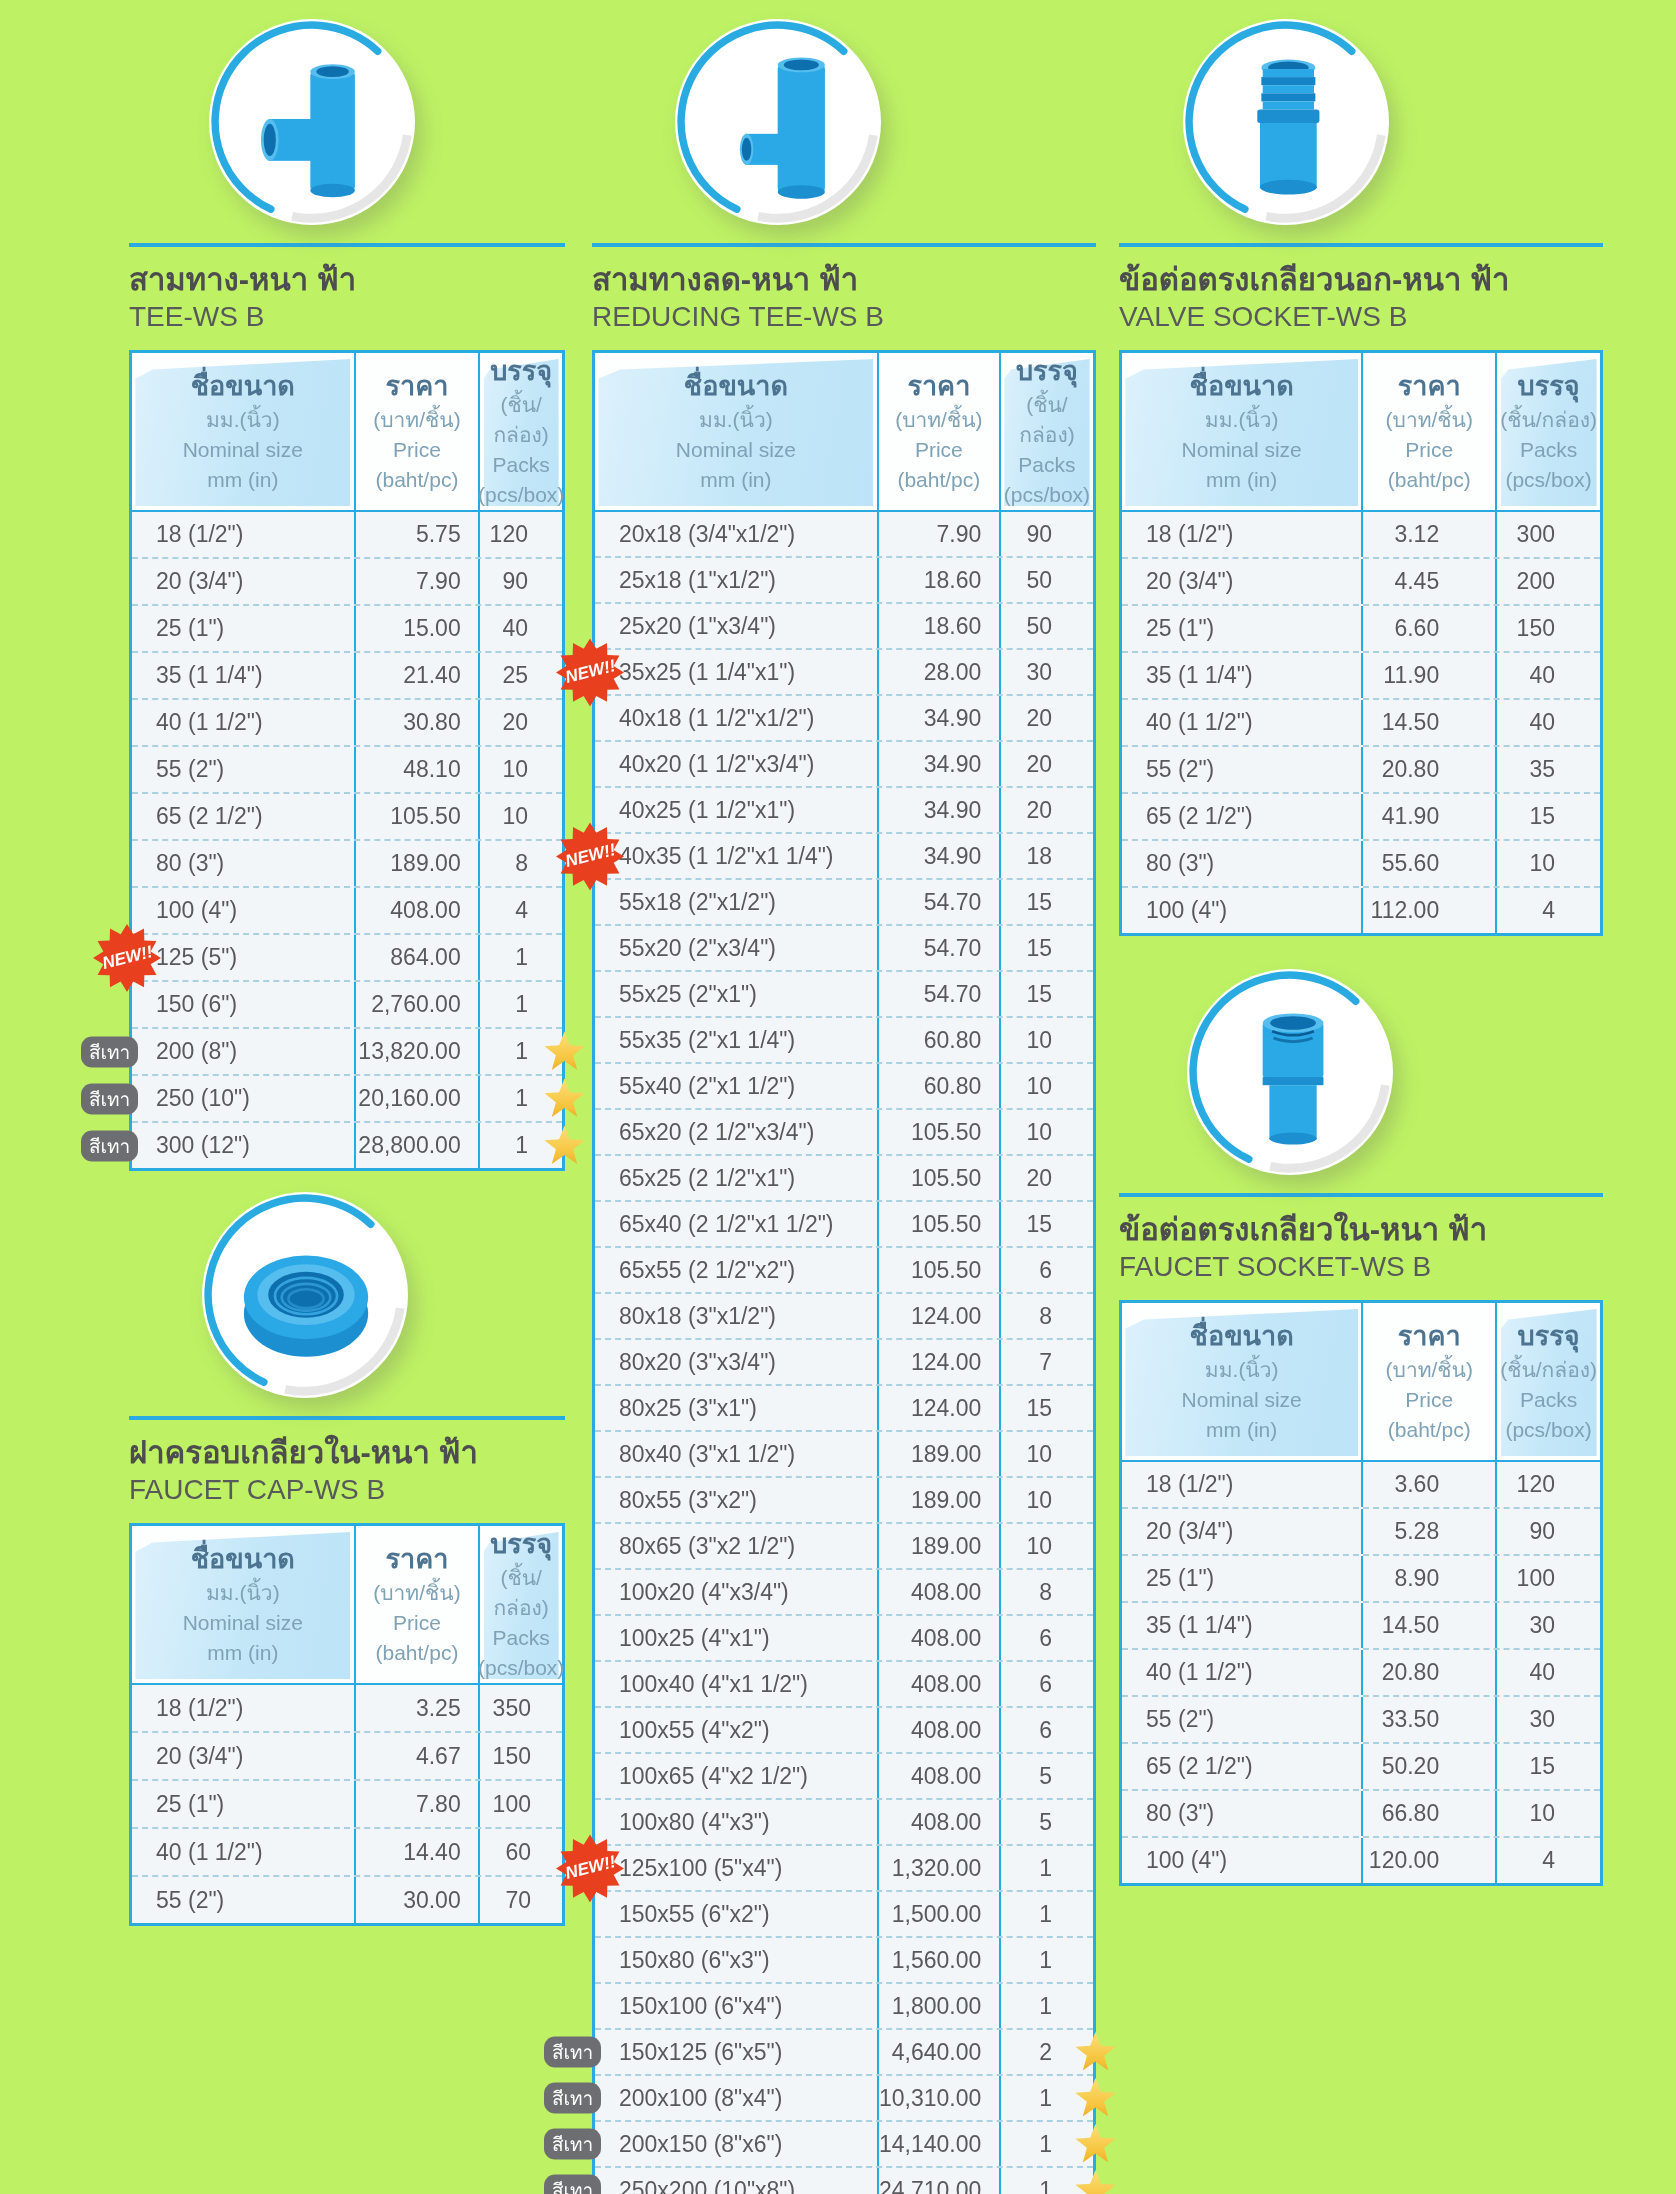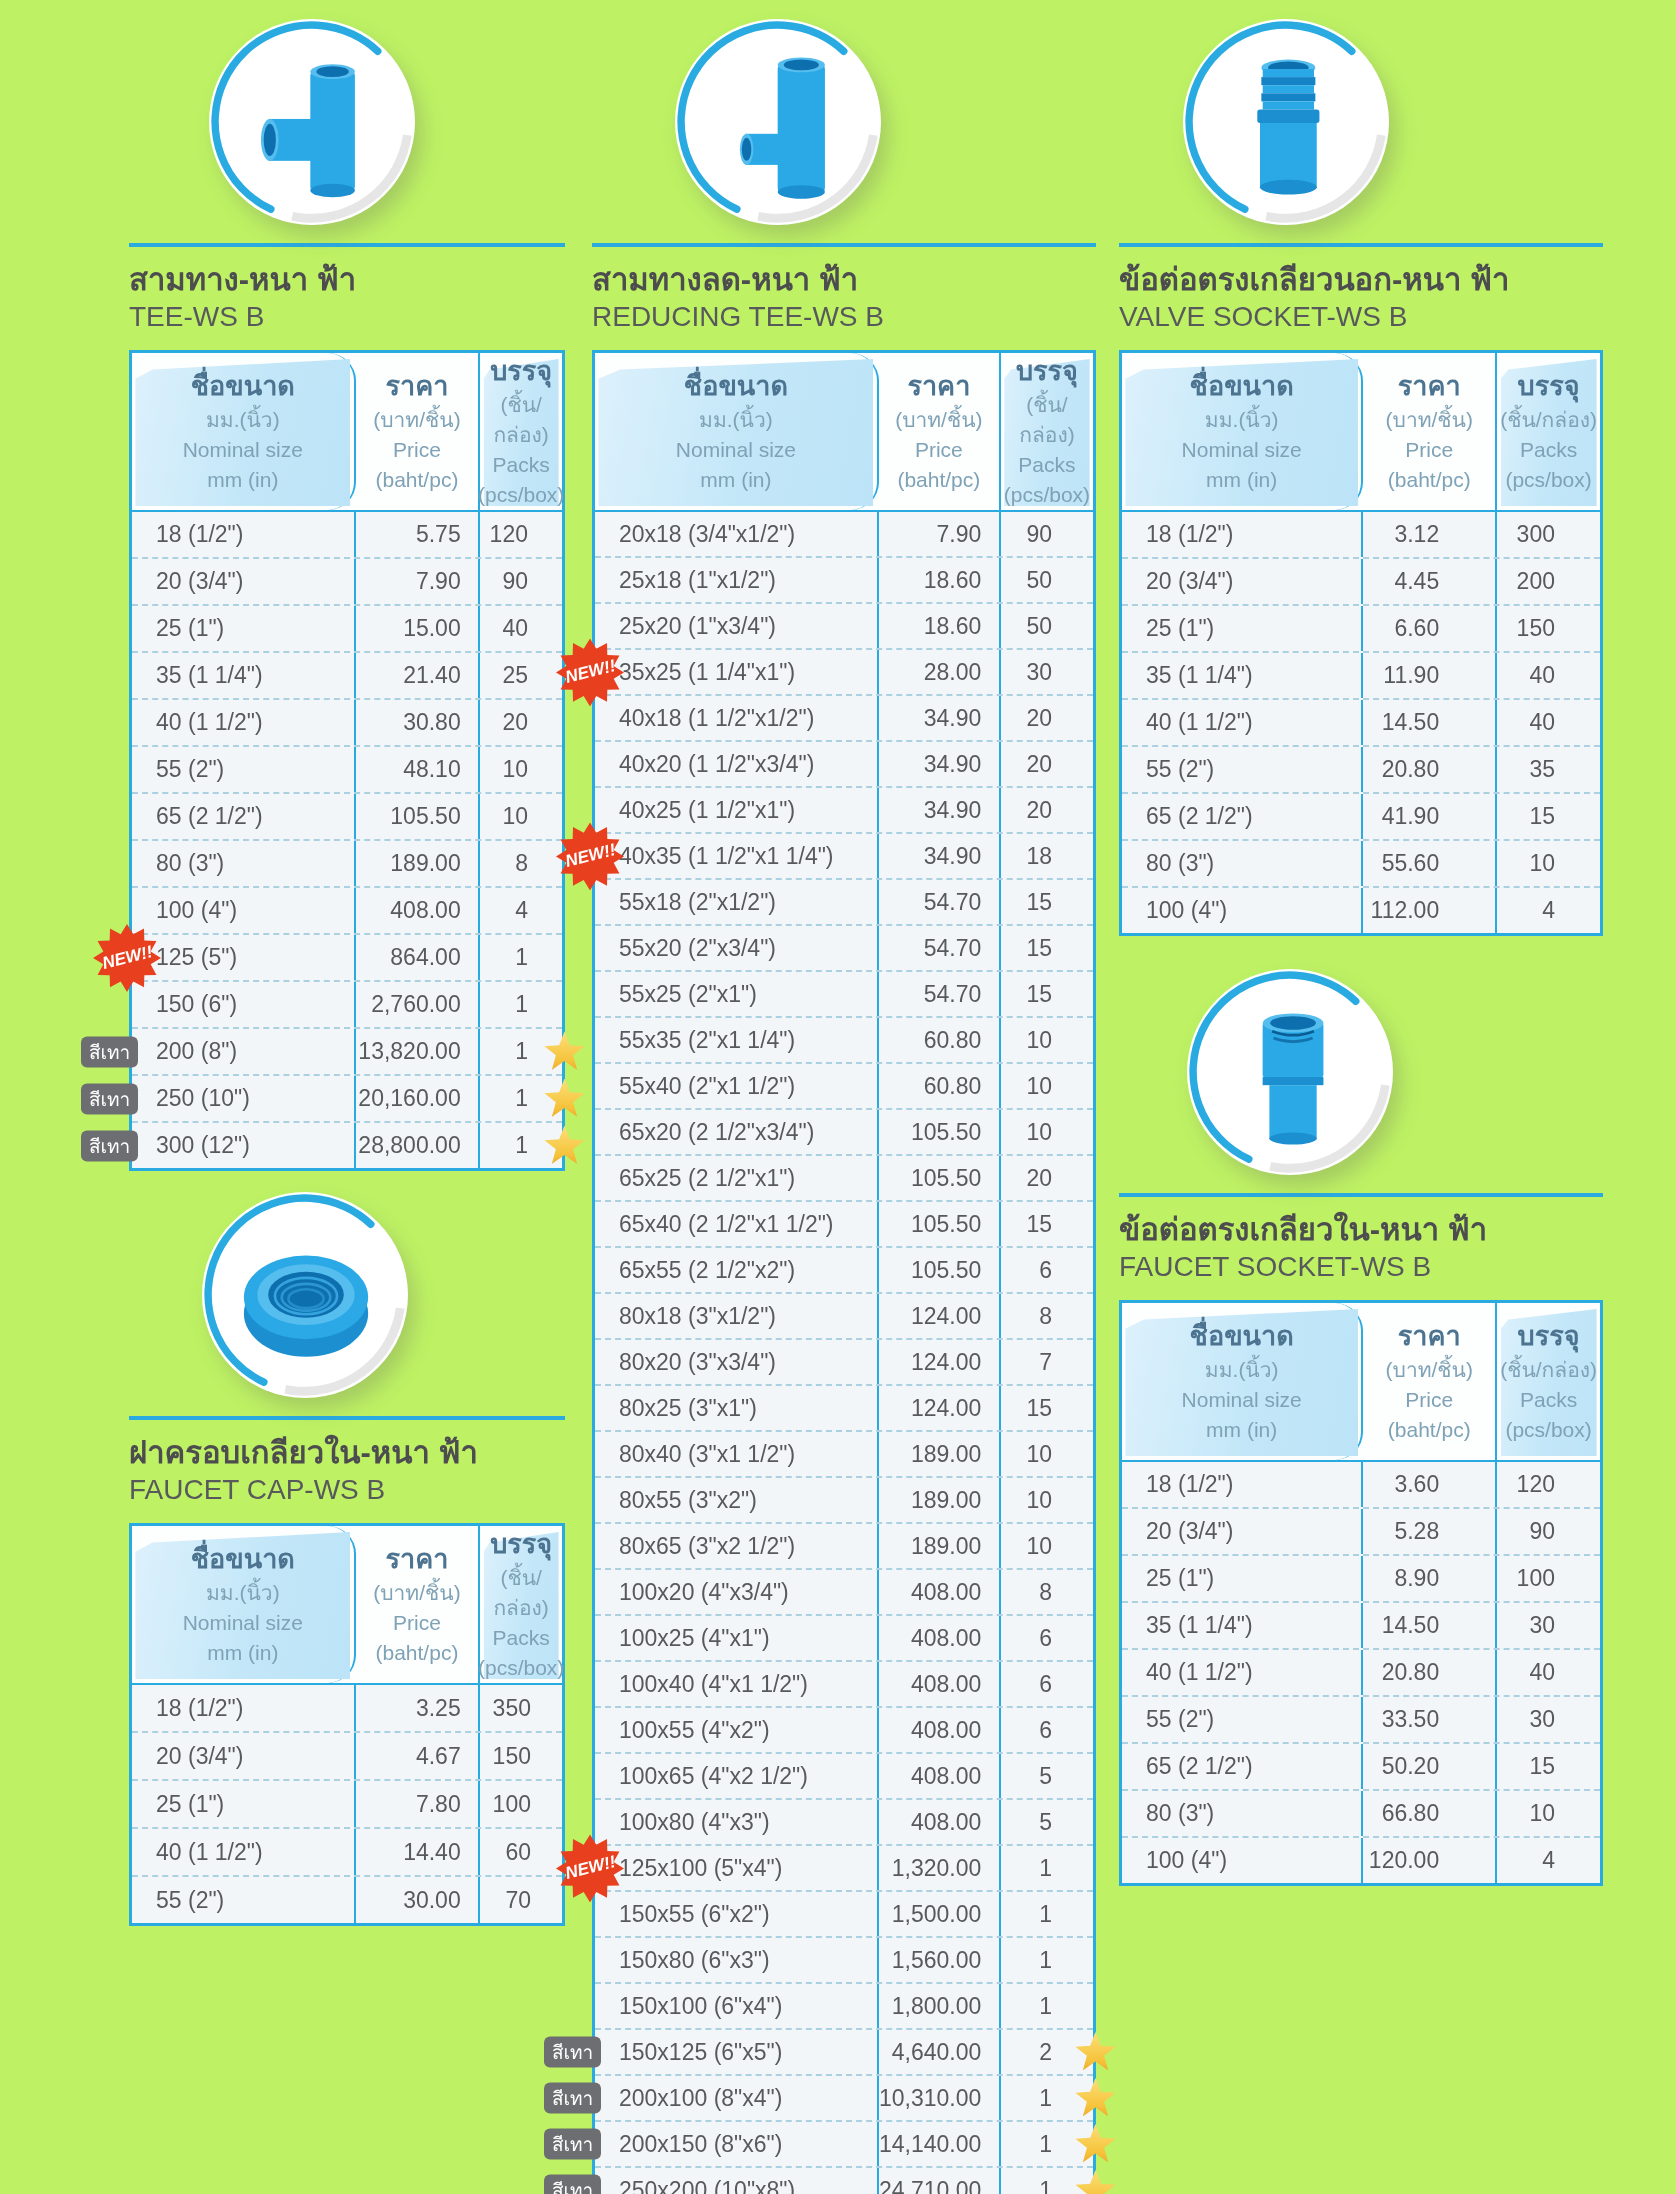--- a/index.html
+++ b/index.html
@@ -26,21 +26,21 @@
   h3.t-en{margin:6.8px 0 0 0;font-size:28px;line-height:28px;color:#58595b;font-weight:normal;}
   
   .ptable{
     margin-top:19px;
     border:3.4px solid #29abe2;
     background:#ffffff;
     position:relative;
   }
   .thead{display:flex;height:157px;border-bottom:2.7px solid #29abe2;background:#fdfefe;}
   .hcell{position:relative;box-sizing:border-box;display:flex;align-items:center;justify-content:center;}
-  .hcell.col-name{width:var(--w1);border-right:2.7px solid #29abe2;border-radius:28px;}
+  .hcell.col-name{width:var(--w1);border-right:2.7px solid #29abe2;}
   .hcell.col-price{width:var(--w2);border-right:2.7px solid #29abe2;}
   .hcell.col-packs{width:var(--w3);}
   .hbg{
     position:absolute;left:3.4px;right:3.4px;top:2.7px;bottom:4px;
     background:linear-gradient(100deg,#ddf1fc 0%,#c3e7f8 55%,#bce3f7 100%);
     clip-path:polygon(0 15%, 8% 9%, 100% 2%, 100% 100%, 0 100%);
   }
   .htext{position:relative;text-align:center;}
   .hth{font-size:27px;line-height:37px;font-weight:bold;color:#4c7390;}
   .hsub{font-size:21px;line-height:30px;color:#7fa2b6;}
@@ -53,21 +53,21 @@
   .cell.col-packs{width:var(--w3);justify-content:flex-end;padding-right:34px;}
   
   .s2 .cell.col-packs{padding-right:41px;}
   .s3 .cell.col-price,.s5 .cell.col-price{padding-right:56px;}
   .s3 .cell.col-packs,.s5 .cell.col-packs{padding-right:45px;}
   .s4 .cell.col-packs{padding-right:31px;}
   
   .badge-gray{
     position:absolute;left:-51px;top:50%;transform:translateY(-50%);
     background:#6d6e71;color:#ffffff;font-size:19px;line-height:1;
-    padding:6px 8px;border-radius:6px;z-index:4;white-space:nowrap;
+    padding:6px 8px;border-radius:11px;z-index:4;white-space:nowrap;
   }
   .badge-new{
     position:absolute;left:-39px;top:50%;transform:translateY(-50%);
     width:68px;height:68px;z-index:4;
     background:#e8401f;
     clip-path:polygon(100% 50%, 84.8% 59.3%, 93.3% 75%, 75.5% 75.5%, 75% 93.3%, 59.3% 84.8%, 50% 100%, 40.7% 84.8%, 25% 93.3%, 24.5% 75.5%, 6.7% 75%, 15.2% 59.3%, 0% 50%, 15.2% 40.7%, 6.7% 25%, 24.5% 24.5%, 25% 6.7%, 40.7% 15.2%, 50% 0%, 59.3% 15.2%, 75% 6.7%, 75.5% 24.5%, 93.3% 25%, 84.8% 40.7%);
     display:flex;align-items:center;justify-content:center;
   }
   .badge-new span{color:#fff;font-size:17px;font-weight:bold;font-style:italic;transform:rotate(-14deg);}
   .star{

